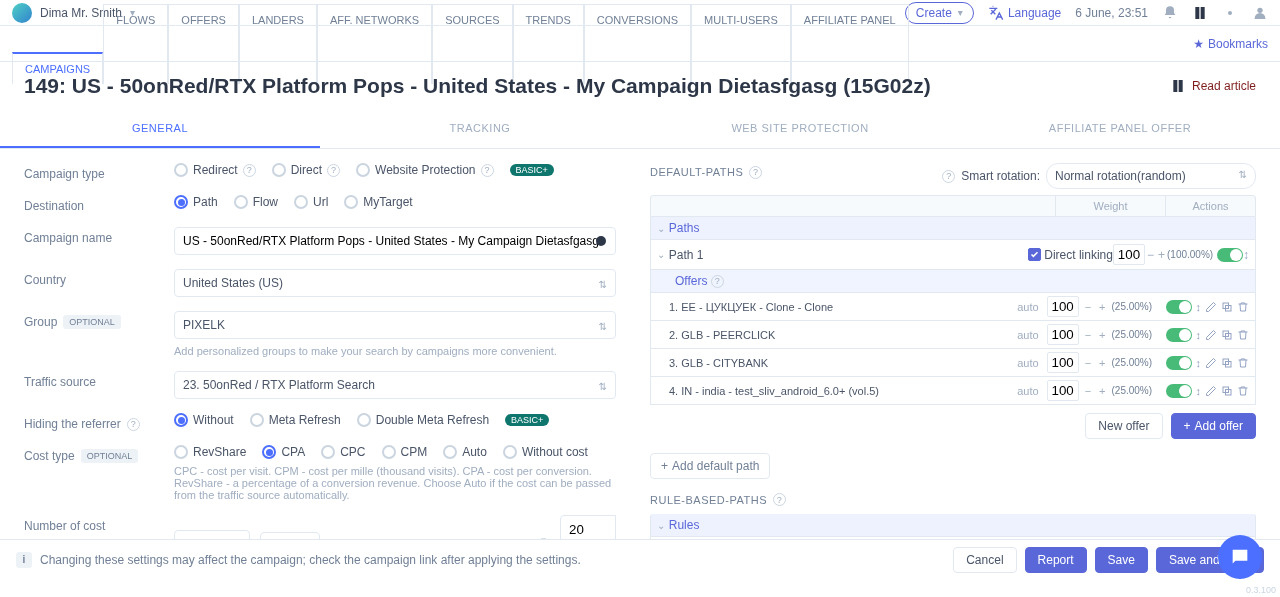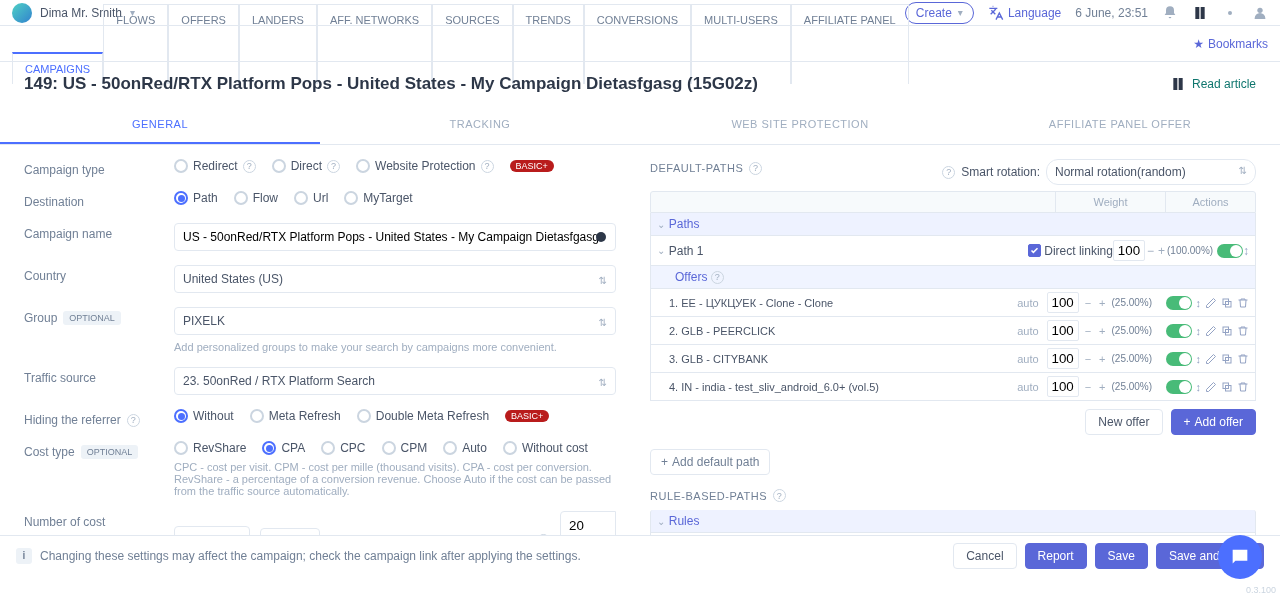--- a/index.html
+++ b/index.html
@@ -11,38 +11,38 @@
 .topbar-right { display: flex; align-items: center; gap: 14px; color: #718096; }
 .create-btn { border: 1px solid #5a67d8; color: #5a67d8; padding: 3px 10px; border-radius: 12px; display: flex; align-items: center; gap: 6px; cursor: pointer; }
 .lang { display: flex; align-items: center; gap: 4px; color: #5a67d8; cursor: pointer; }
 .icon-svg { width: 16px; height: 16px; }
 .tabs-row { display: flex; align-items: center; border-bottom: 1px solid #e2e8f0; padding: 0 12px; height: 36px; justify-content: space-between; }
 .tabs { display: flex; gap: 0; }
 .tab { padding: 9px 12px; border: 1px solid #e2e8f0; border-bottom: none; color: #718096; cursor: pointer; font-size: 11px; }
 .tab.active { color: #4c6fff; border-top: 2px solid #4c6fff; margin-top: 48px; }
 .bookmarks { color: #5a67d8; display: flex; align-items: center; gap: 4px; cursor: pointer; }
 .title-row { display: flex; justify-content: space-between; align-items: center; padding: 12px 24px; }
-.page-title { font-size: 17px; font-weight: 600; color: #2d3748; }
-.read-article { display: flex; align-items: center; gap: 6px; color: #0f766e; cursor: pointer; }
+.page-title { font-size: 21px; font-weight: 600; color: #2d3748; }
+.read-article { display: flex; align-items: center; gap: 6px; color: #7f1d1d; cursor: pointer; }
 .subtabs { display: flex; border-bottom: 1px solid #e2e8f0; }
 .subtab { flex: 1; text-align: center; padding: 12px 0; color: #a0aec0; font-size: 11px; letter-spacing: 0.5px; cursor: pointer; }
 .subtab.active { color: #4c6fff; border-bottom: 2px solid #4c6fff; }
 .content { display: flex; height: 390px; overflow: hidden; }
 .left-col { width: 640px; padding: 14px 24px; overflow-y: auto; }
 .right-col { flex: 1; padding: 14px 24px 14px 10px; overflow-y: auto; }
 .form-row { display: flex; align-items: flex-start; margin-bottom: 14px; }
 .form-label { width: 150px; color: #718096; padding-top: 4px; display: flex; align-items: center; gap: 6px; }
 .form-control { flex: 1; }
 .radio-group { display: flex; gap: 16px; align-items: center; flex-wrap: wrap; }
 .radio { display: flex; align-items: center; gap: 5px; cursor: pointer; }
 .radio-circle { width: 14px; height: 14px; border: 2px solid #cbd5e0; border-radius: 50%; display: flex; align-items: center; justify-content: center; }
 .radio.selected .radio-circle { border-color: #4c6fff; }
 .radio.selected .radio-circle::after { content: ''; width: 7px; height: 7px; background: #4c6fff; border-radius: 50%; }
 .help-icon { width: 13px; height: 13px; border-radius: 50%; border: 1px solid #cbd5e0; display: inline-flex; align-items: center; justify-content: center; font-size: 9px; color: #a0aec0; }
-.badge { background: #b91c1c; color: #fff; font-size: 9px; padding: 1px 6px; border-radius: 8px; }
+.badge { background: #0f766e; color: #fff; font-size: 9px; padding: 1px 6px; border-radius: 8px; }
 .badge-opt { background: #edf2f7; color: #718096; font-size: 9px; padding: 2px 6px; border-radius: 3px; font-weight: 500; }
 .input { width: 100%; border: 1px solid #e2e8f0; border-radius: 4px; padding: 6px 8px; font-size: 12px; }
 .input-wrap { position: relative; }
 .input-dot { position: absolute; right: 10px; top: 50%; transform: translateY(-50%); width: 10px; height: 10px; background: #2d3748; border-radius: 50%; }
 .select { width: 100%; border: 1px solid #e2e8f0; border-radius: 4px; padding: 6px 8px; display: flex; justify-content: space-between; align-items: flex-end; cursor: pointer; }
 .helper-text { color: #a0aec0; font-size: 11px; margin-top: 6px; }
 .small-input { width: 76px; border: 1px solid #e2e8f0; border-radius: 4px; padding: 6px 20px; }
 .currency-sel { width: 60px; border: 1px solid #e2e8f0; border-radius: 4px; padding: 6px 4px; display: flex; align-items: center; gap: 3px; font-size: 11px; }
 .stepper { display: flex; align-items: center; flex-direction: column; }
 .stepper-input { width: 56px; border: 1px solid #e2e8f0; border-radius: 4px 0 0 4px; padding: 6px 8px; }

